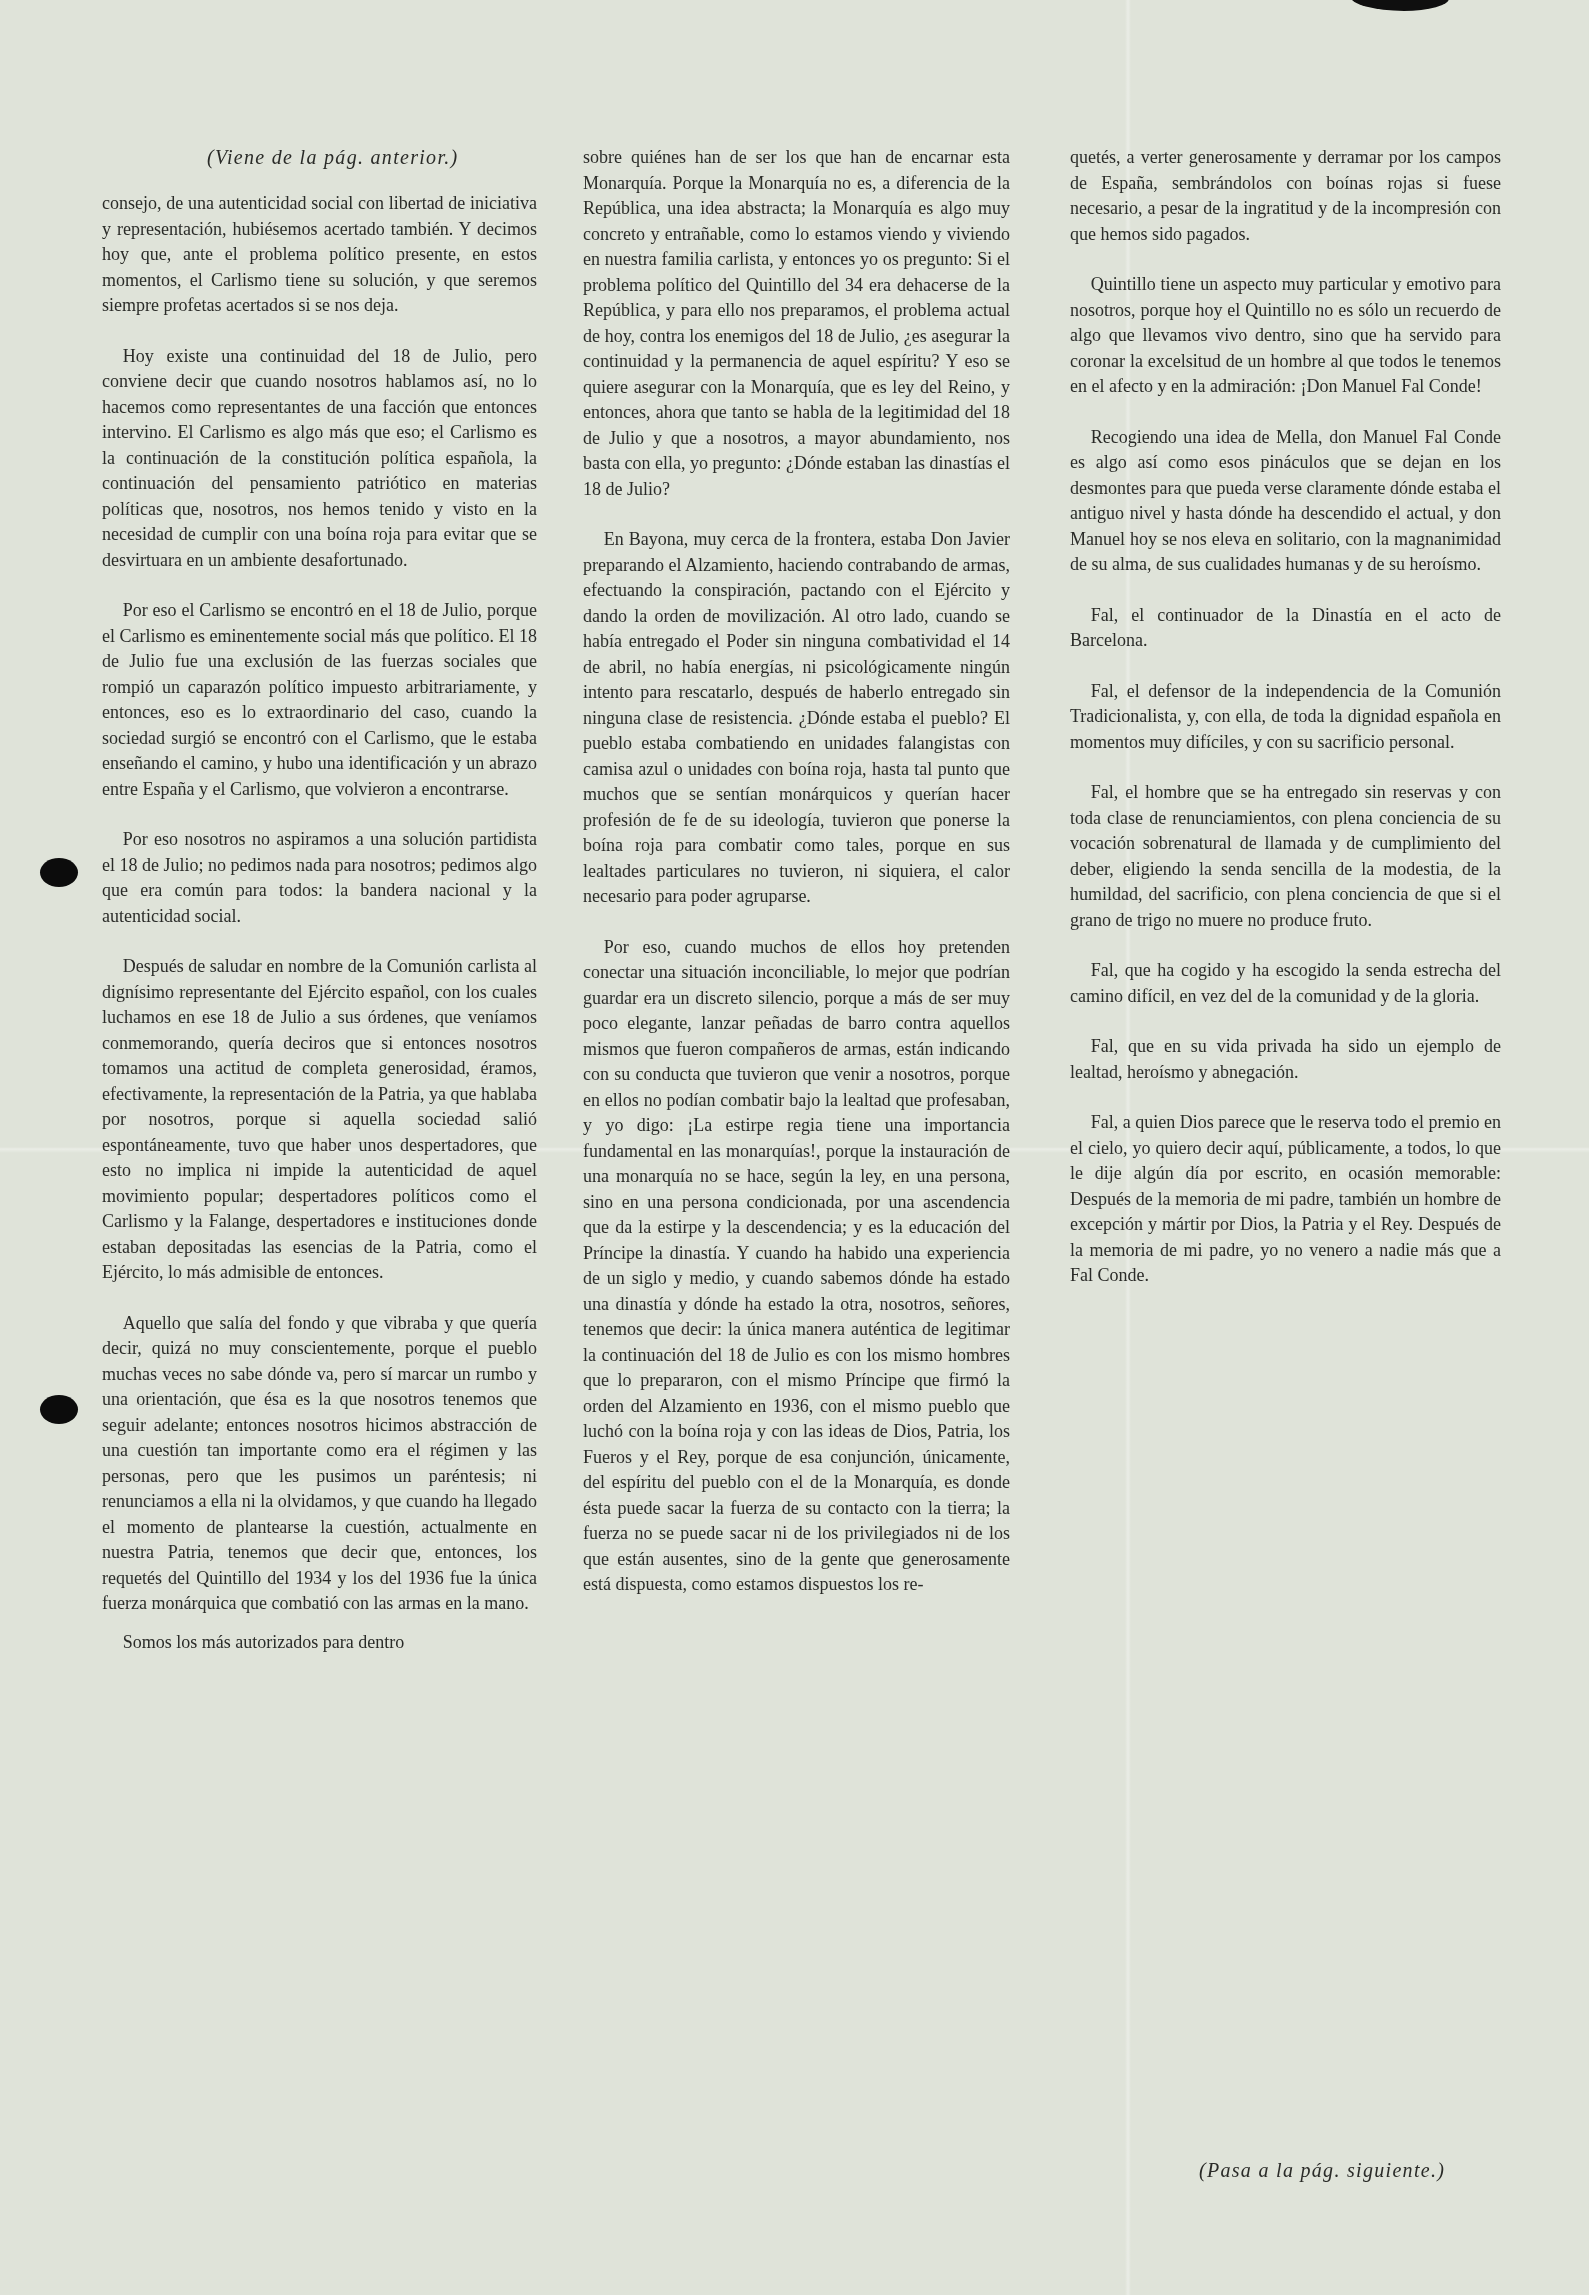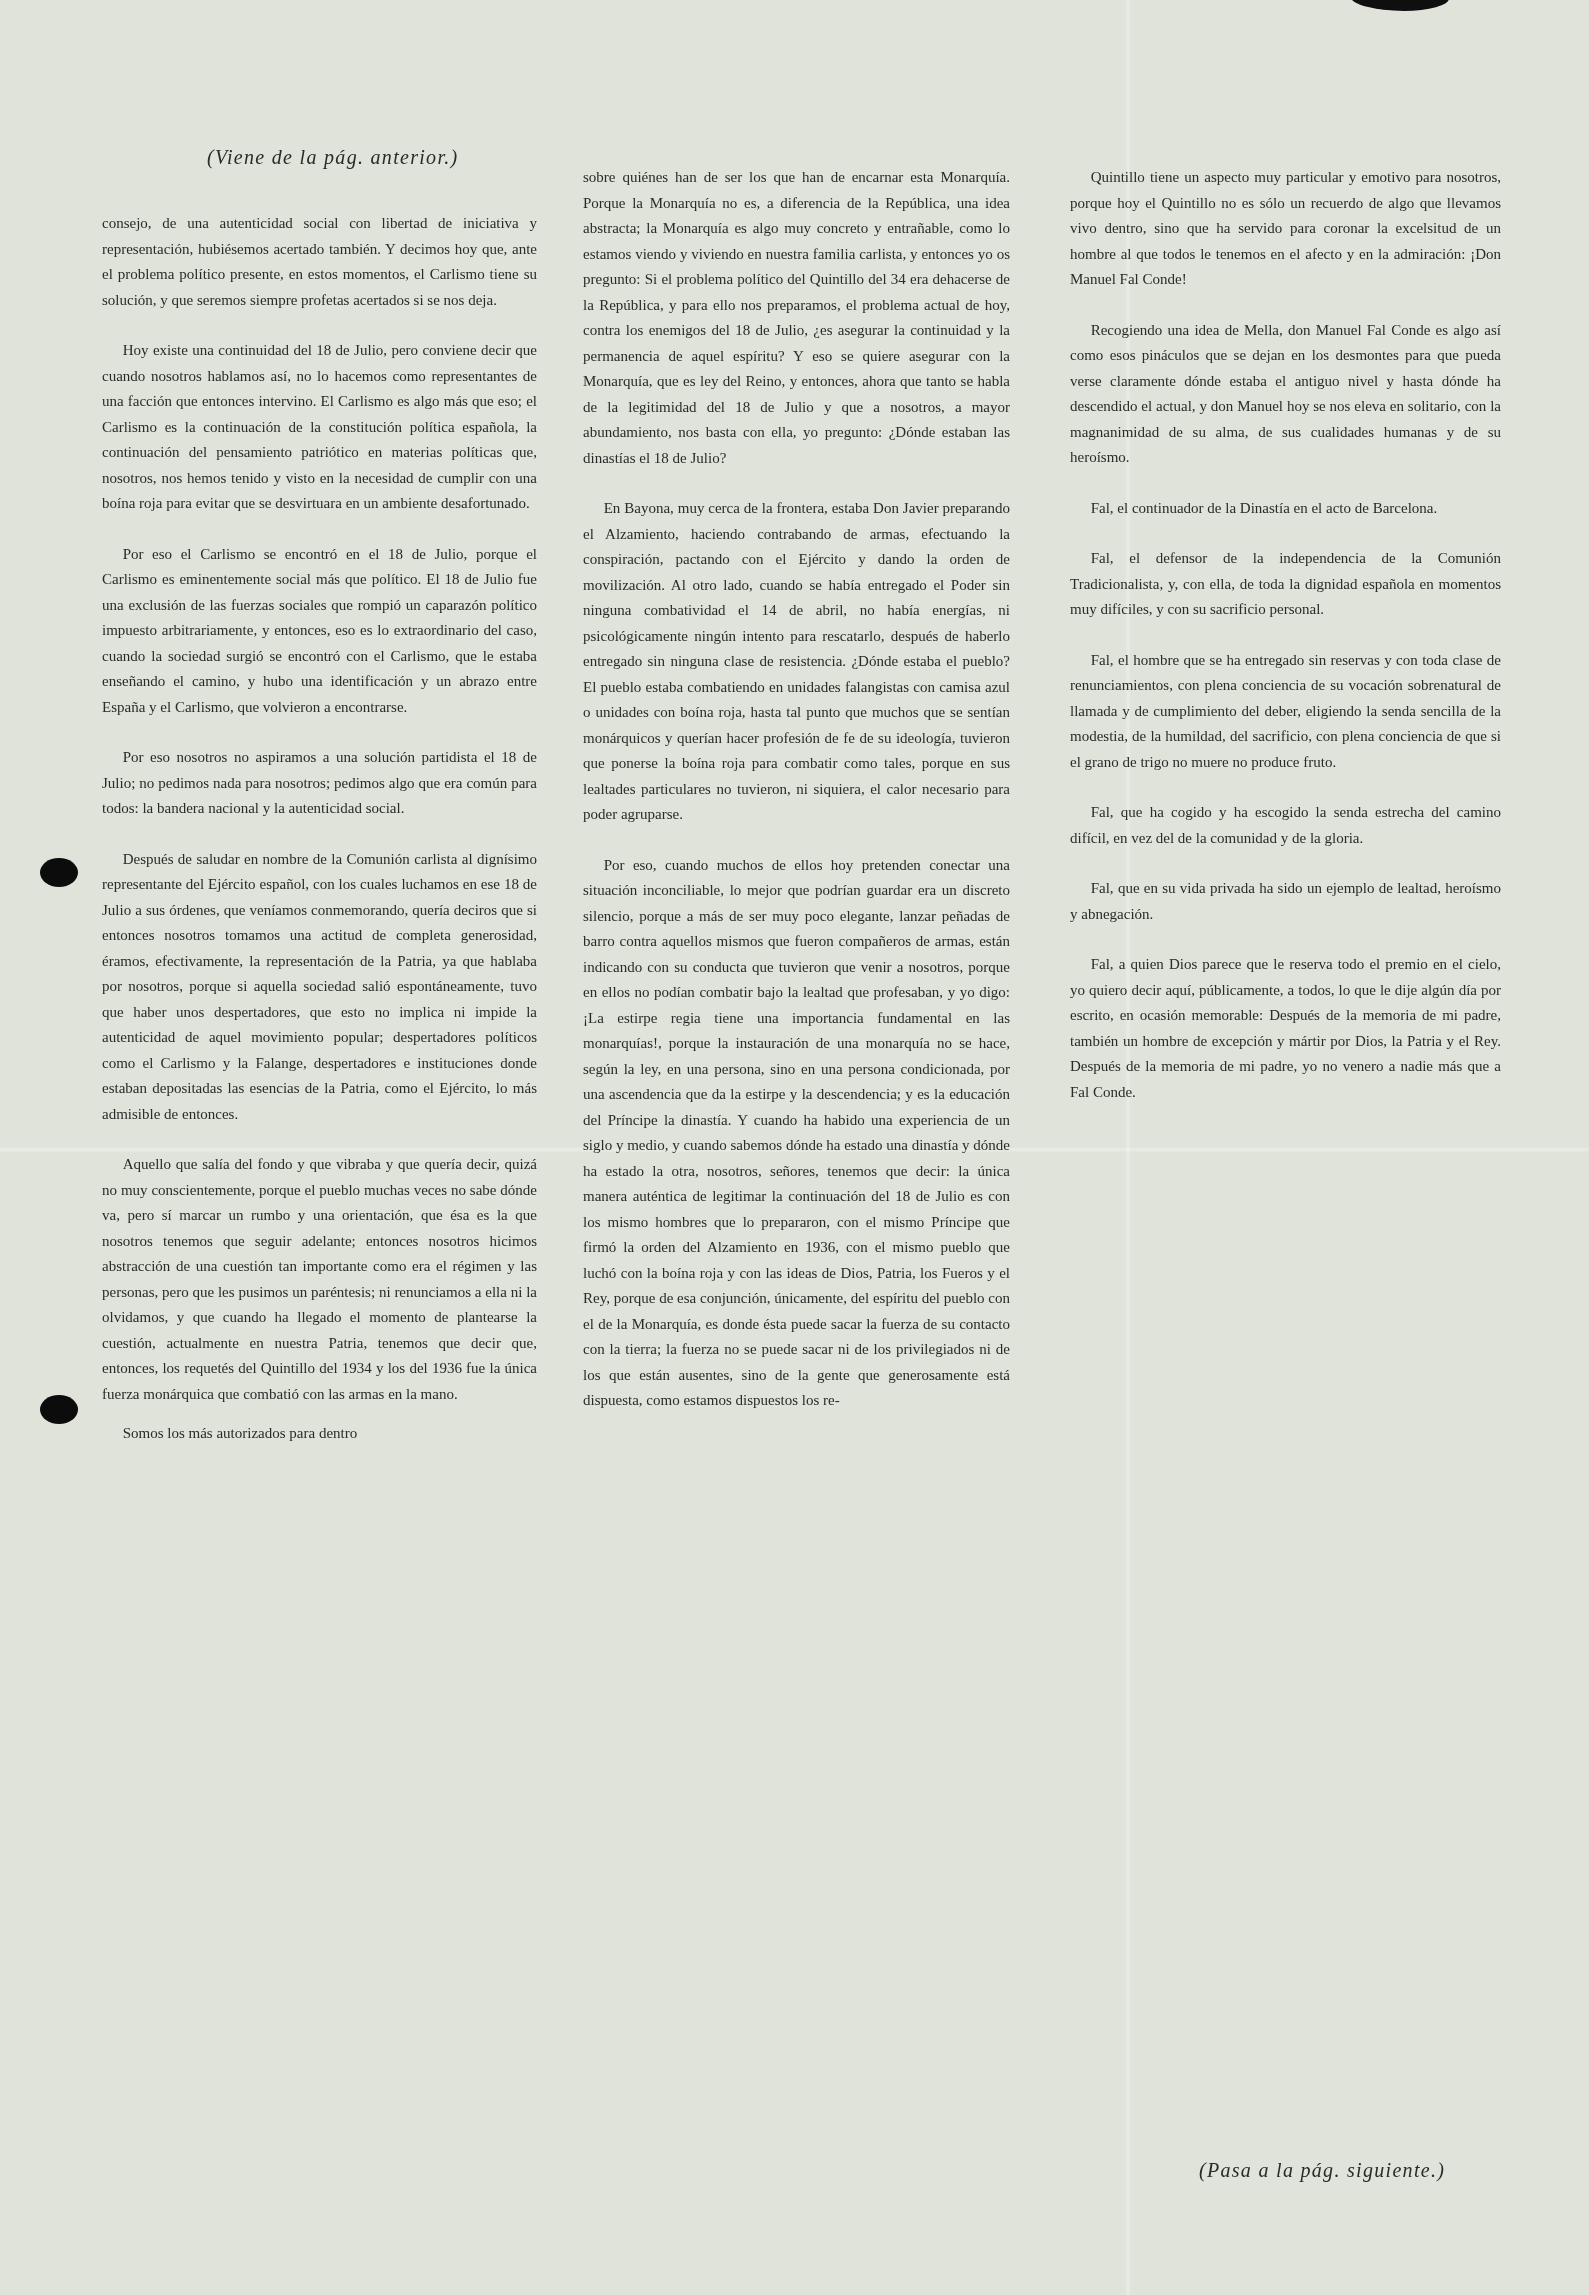--- a/index.html
+++ b/index.html
@@ -22,22 +22,22 @@
     background: #0f0f0f; border-radius: 0 0 50% 60%;
   }
   .punch-hole {
     position: absolute; width: 38px; height: 29px; border-radius: 50%;
     background: #0c0c0c; left: 40px;
   }
   .punch-hole.h1 { top: 858px; }
   .punch-hole.h2 { top: 1395px; }
   .column {
     position: absolute; top: 146px; width: 435px;
-    font-size: 15px; line-height: 25.5px;
-    text-align: justify; hyphens: manual; margin-top: 20px;
+    font-size: 18px; line-height: 25.5px;
+    text-align: justify; hyphens: manual;
   }
   .col1 { left: 102px; }
   .col2 { left: 583px; width: 427px; top: 145px; }
   .col3 { left: 1070px; width: 431px; top: 145px; }
   .col1 { top: 191px; }
   .para { margin: 0 0 25px 0; text-indent: 20.7px; }
   .para.first { text-indent: 0; }
   .para.tight { margin-bottom: 13.8px; }
   .italic-note {
     font-style: italic; font-size: 20px; letter-spacing: 1.3px;
@@ -67,20 +67,21 @@
     <p class="para last">Somos los más autorizados para dentro</p>
   </div>
 
   <div class="column col2">
     <p class="para first">sobre quiénes han de ser los que han de encarnar esta Monarquía. Porque la Monarquía no es, a diferencia de la República, una idea abstracta; la Monarquía es algo muy concreto y entrañable, como lo estamos viendo y viviendo en nuestra familia carlista, y entonces yo os pregunto: Si el problema político del Quintillo del 34 era dehacerse de la República, y para ello nos preparamos, el problema actual de hoy, contra los enemigos del 18 de Julio, ¿es asegurar la continuidad y la permanencia de aquel espíritu? Y eso se quiere asegurar con la Monarquía, que es ley del Reino, y entonces, ahora que tanto se habla de la legitimidad del 18 de Julio y que a nosotros, a mayor abundamiento, nos basta con ella, yo pregunto: ¿Dónde estaban las dinastías el 18 de Julio?</p>
     <p class="para">En Bayona, muy cerca de la frontera, estaba Don Javier preparando el Alzamiento, haciendo contrabando de armas, efectuando la conspiración, pactando con el Ejército y dando la orden de movilización. Al otro lado, cuando se había entregado el Poder sin ninguna combatividad el 14 de abril, no había energías, ni psicológicamente ningún intento para rescatarlo, después de haberlo entregado sin ninguna clase de resistencia. ¿Dónde estaba el pueblo? El pueblo estaba combatiendo en unidades falangistas con camisa azul o unidades con boína roja, hasta tal punto que muchos que se sentían monárquicos y querían hacer profesión de fe de su ideología, tuvieron que ponerse la boína roja para combatir como tales, porque en sus lealtades particulares no tuvieron, ni siquiera, el calor necesario para poder agruparse.</p>
     <p class="para last">Por eso, cuando muchos de ellos hoy pretenden conectar una situación inconciliable, lo mejor que podrían guardar era un discreto silencio, porque a más de ser muy poco elegante, lanzar peñadas de barro contra aquellos mismos que fueron compañeros de armas, están indicando con su conducta que tuvieron que venir a nosotros, porque en ellos no podían combatir bajo la lealtad que profesaban, y yo digo: ¡La estirpe regia tiene una importancia fundamental en las monarquías!, porque la instauración de una monarquía no se hace, según la ley, en una persona, sino en una persona condicionada, por una ascendencia que da la estirpe y la descendencia; y es la educación del Príncipe la dinastía. Y cuando ha habido una experiencia de un siglo y medio, y cuando sabemos dónde ha estado una dinastía y dónde ha estado la otra, nosotros, señores, tenemos que decir: la única manera auténtica de legitimar la continuación del 18 de Julio es con los mismo hombres que lo prepararon, con el mismo Príncipe que firmó la orden del Alzamiento en 1936, con el mismo pueblo que luchó con la boína roja y con las ideas de Dios, Patria, los Fueros y el Rey, porque de esa conjunción, únicamente, del espíritu del pueblo con el de la Monarquía, es donde ésta puede sacar la fuerza de su contacto con la tierra; la fuerza no se puede sacar ni de los privilegiados ni de los que están ausentes, sino de la gente que generosamente está dispuesta, como estamos dispuestos los re-</p>
   </div>
 
   <div class="column col3">
+    <p class="para first">quetés, a verter generosamente y derramar por los campos de España, sembrándolos con boínas rojas si fuese necesario, a pesar de la ingratitud y de la incompresión con que hemos sido pagados.</p>
     <p class="para">Quintillo tiene un aspecto muy particular y emotivo para nosotros, porque hoy el Quintillo no es sólo un recuerdo de algo que llevamos vivo dentro, sino que ha servido para coronar la excelsitud de un hombre al que todos le tenemos en el afecto y en la admiración: ¡Don Manuel Fal Conde!</p>
     <p class="para">Recogiendo una idea de Mella, don Manuel Fal Conde es algo así como esos pináculos que se dejan en los desmontes para que pueda verse claramente dónde estaba el antiguo nivel y hasta dónde ha descendido el actual, y don Manuel hoy se nos eleva en solitario, con la magnanimidad de su alma, de sus cualidades humanas y de su heroísmo.</p>
     <p class="para">Fal, el continuador de la Dinastía en el acto de Barcelona.</p>
     <p class="para">Fal, el defensor de la independencia de la Comunión Tradicionalista, y, con ella, de toda la dignidad española en momentos muy difíciles, y con su sacrificio personal.</p>
     <p class="para">Fal, el hombre que se ha entregado sin reservas y con toda clase de renunciamientos, con plena conciencia de su vocación sobrenatural de llamada y de cumplimiento del deber, eligiendo la senda sencilla de la modestia, de la humildad, del sacrificio, con plena conciencia de que si el grano de trigo no muere no produce fruto.</p>
     <p class="para">Fal, que ha cogido y ha escogido la senda estrecha del camino difícil, en vez del de la comunidad y de la gloria.</p>
     <p class="para">Fal, que en su vida privada ha sido un ejemplo de lealtad, heroísmo y abnegación.</p>
     <p class="para">Fal, a quien Dios parece que le reserva todo el premio en el cielo, yo quiero decir aquí, públicamente, a todos, lo que le dije algún día por escrito, en ocasión memorable: Después de la memoria de mi padre, también un hombre de excepción y mártir por Dios, la Patria y el Rey. Después de la memoria de mi padre, yo no venero a nadie más que a Fal Conde.</p>
   </div>
 

